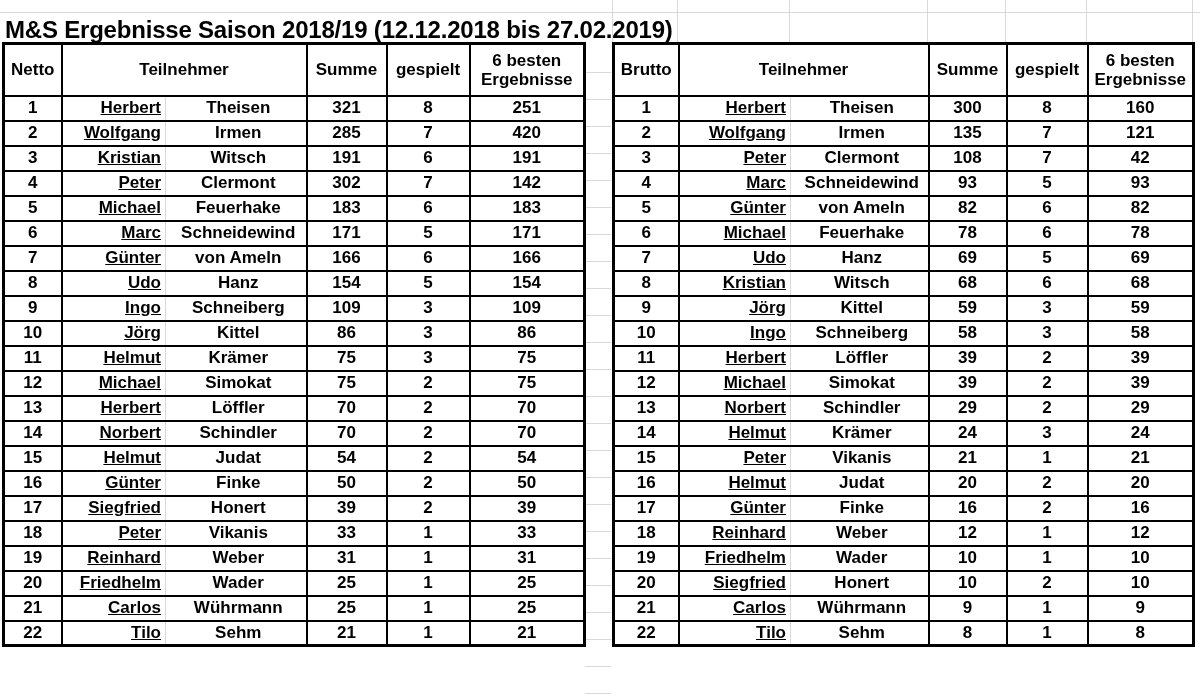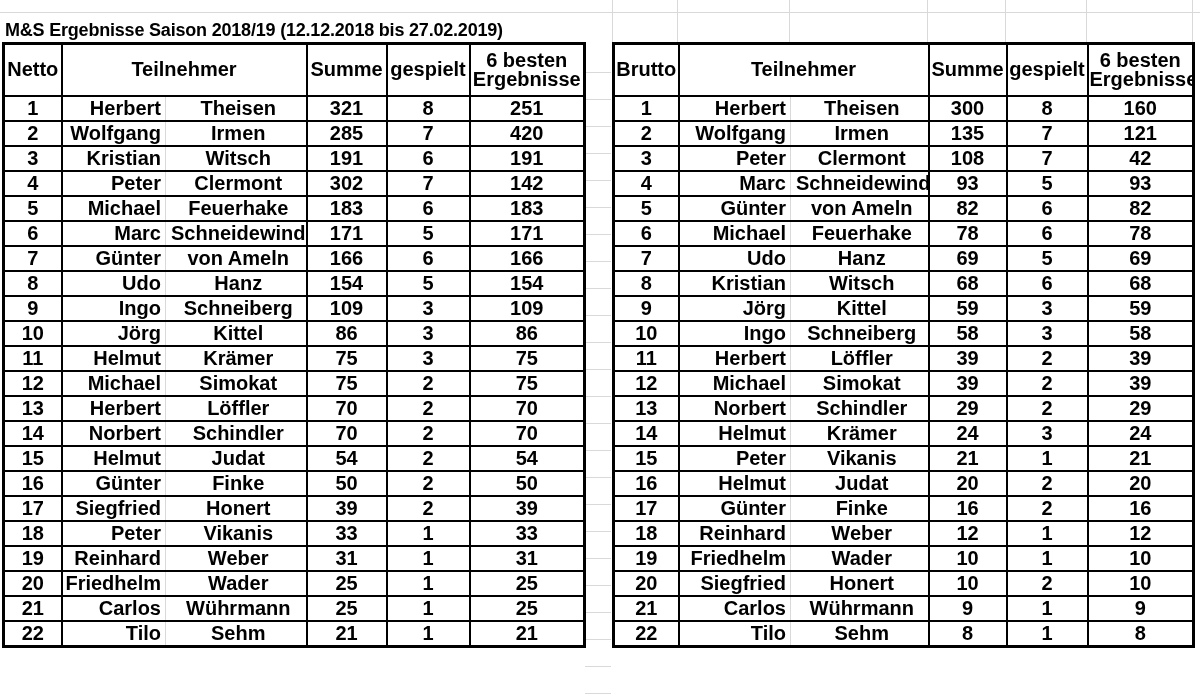--- a/index.html
+++ b/index.html
@@ -7,61 +7,61 @@
   body {
     position: relative;
     background: #ffffff;
     font-family: "Liberation Sans", sans-serif;
     font-weight: 700;
     color: #000000;
   }
   .page-title {
     position: absolute;
     left: 5px; top: 19px;
-    font-size: 18px;
+    font-size: 24px;
     line-height: 22px;
     letter-spacing: -0.2px;
     white-space: nowrap;
   }
   
   .hline { position: absolute; height: 1px; background: #d9d9d9; }
   .vline { position: absolute; width: 1px; background: #d9d9d9; }
   .gap-grid {
     position: absolute;
     left: 585px; top: 46px; width: 26px; height: 648px;
     background: repeating-linear-gradient(to bottom, transparent 0 26px, #d9d9d9 26px 27px);
   }
   table.sheet {
     position: absolute;
     top: 42px;
     border-collapse: collapse;
     table-layout: fixed;
     background: #ffffff;
     border: 3px solid #000;
-    font-size: 20px;
+    font-size: 17px;
   }
   #netto-table { left: 2px; width: 581px; }
   #brutto-table { left: 612px; width: 580px; }
   table.sheet th, table.sheet td {
     border: 2px solid #000;
     overflow: hidden;
     white-space: nowrap;
     vertical-align: middle;
     font-weight: 700;
   }
   table.sheet th {
     height: 52px;
     text-align: center;
     white-space: pre-line;
     line-height: 19px;
     padding: 0 1px;
   }
   table.sheet td { height: 25px; }
   .c-rank  { text-align: center; }
-  .c-first { text-align: right; padding-right: 4px; border-right: 1px solid #d9d9d9 !important; }
+  .c-first { text-align: right; padding-right: 4px; border-right: 1px solid #d9d9d9 !important; text-decoration: underline; }
   .c-last  { text-align: center;  padding-left: 5px;  border-left: 1px solid #d9d9d9 !important; }
   .c-num   { text-align: center; }
 </style>
 </head>
 <body>
 
 <div class="hline" style="left:0; top:12px; width:1200px;"></div>
 <div class="vline" style="left:612px; top:0; height:42px;"></div>
 <div class="vline" style="left:677px; top:0; height:42px;"></div>
 <div class="vline" style="left:789px; top:0; height:42px;"></div>

